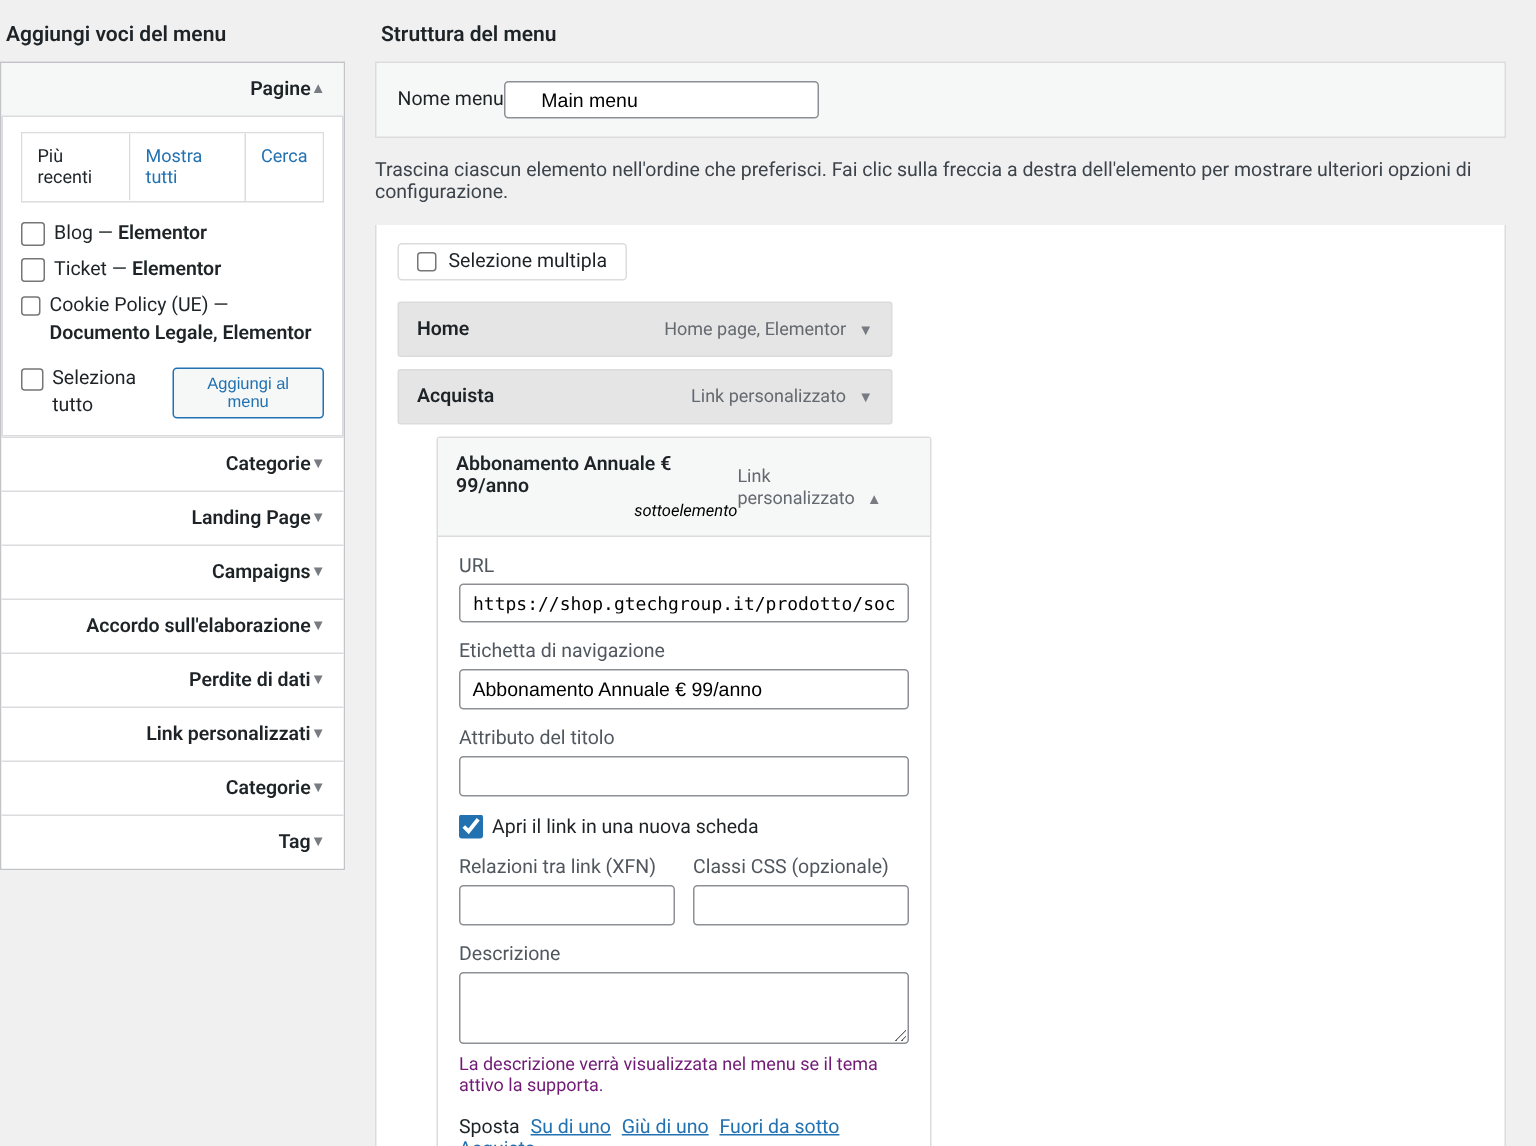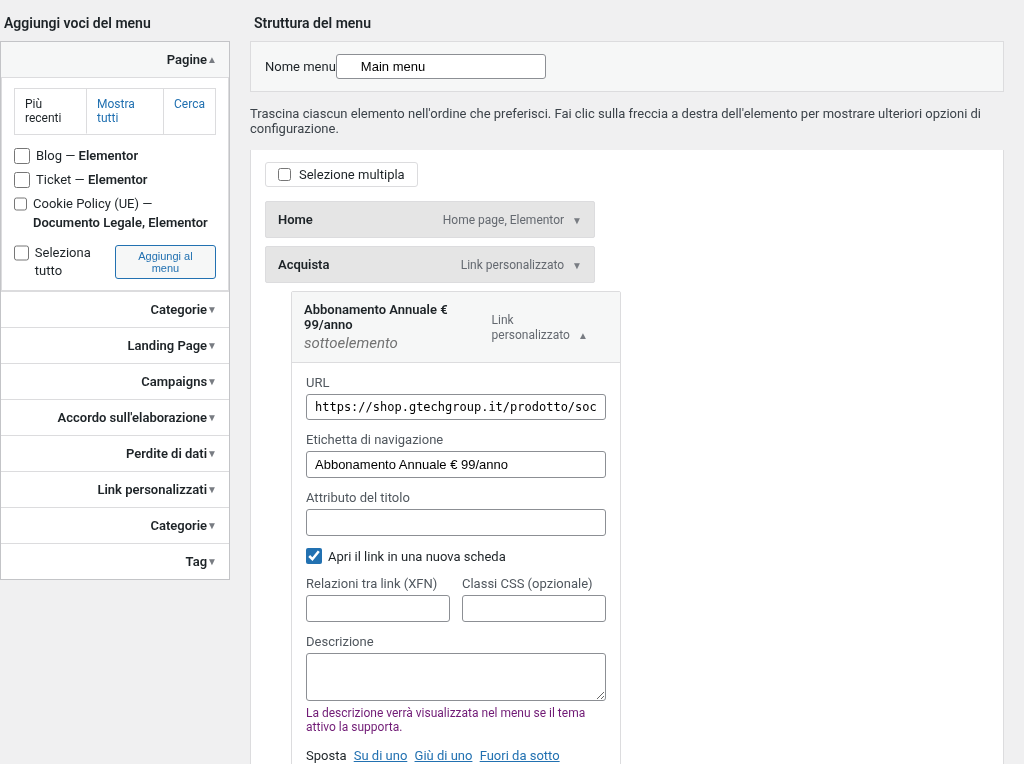--- a/index.html
+++ b/index.html
@@ -165,23 +165,24 @@
   cursor: pointer;
 }
 .menu-item-head .title { font-weight: 600; font-size: 13px; }
 .menu-item-head .type { font-size: 12px; color: #646970; }
 .menu-item-head .caret { font-size: 10px; color: #787c82; margin-left: 8px; }
 .menu-item.child { margin-left: 26px; }
 .menu-item-head .subtitle {
   display: block;
   font-style: italic;
   font-weight: 400;
-  font-size: 15px;
-  color: #737373;
+  font-size: 11px;
+  color: #000000;
   margin-top: 2px;
+  text-align: right;
 }
 .menu-item.expanded {
   background: #fff;
 }
 .menu-item.expanded .menu-item-head {
   background: #f6f7f7;
   border-bottom: 1px solid #dcdcde;
 }
 .menu-item-body {
   padding: 12px 14px;

